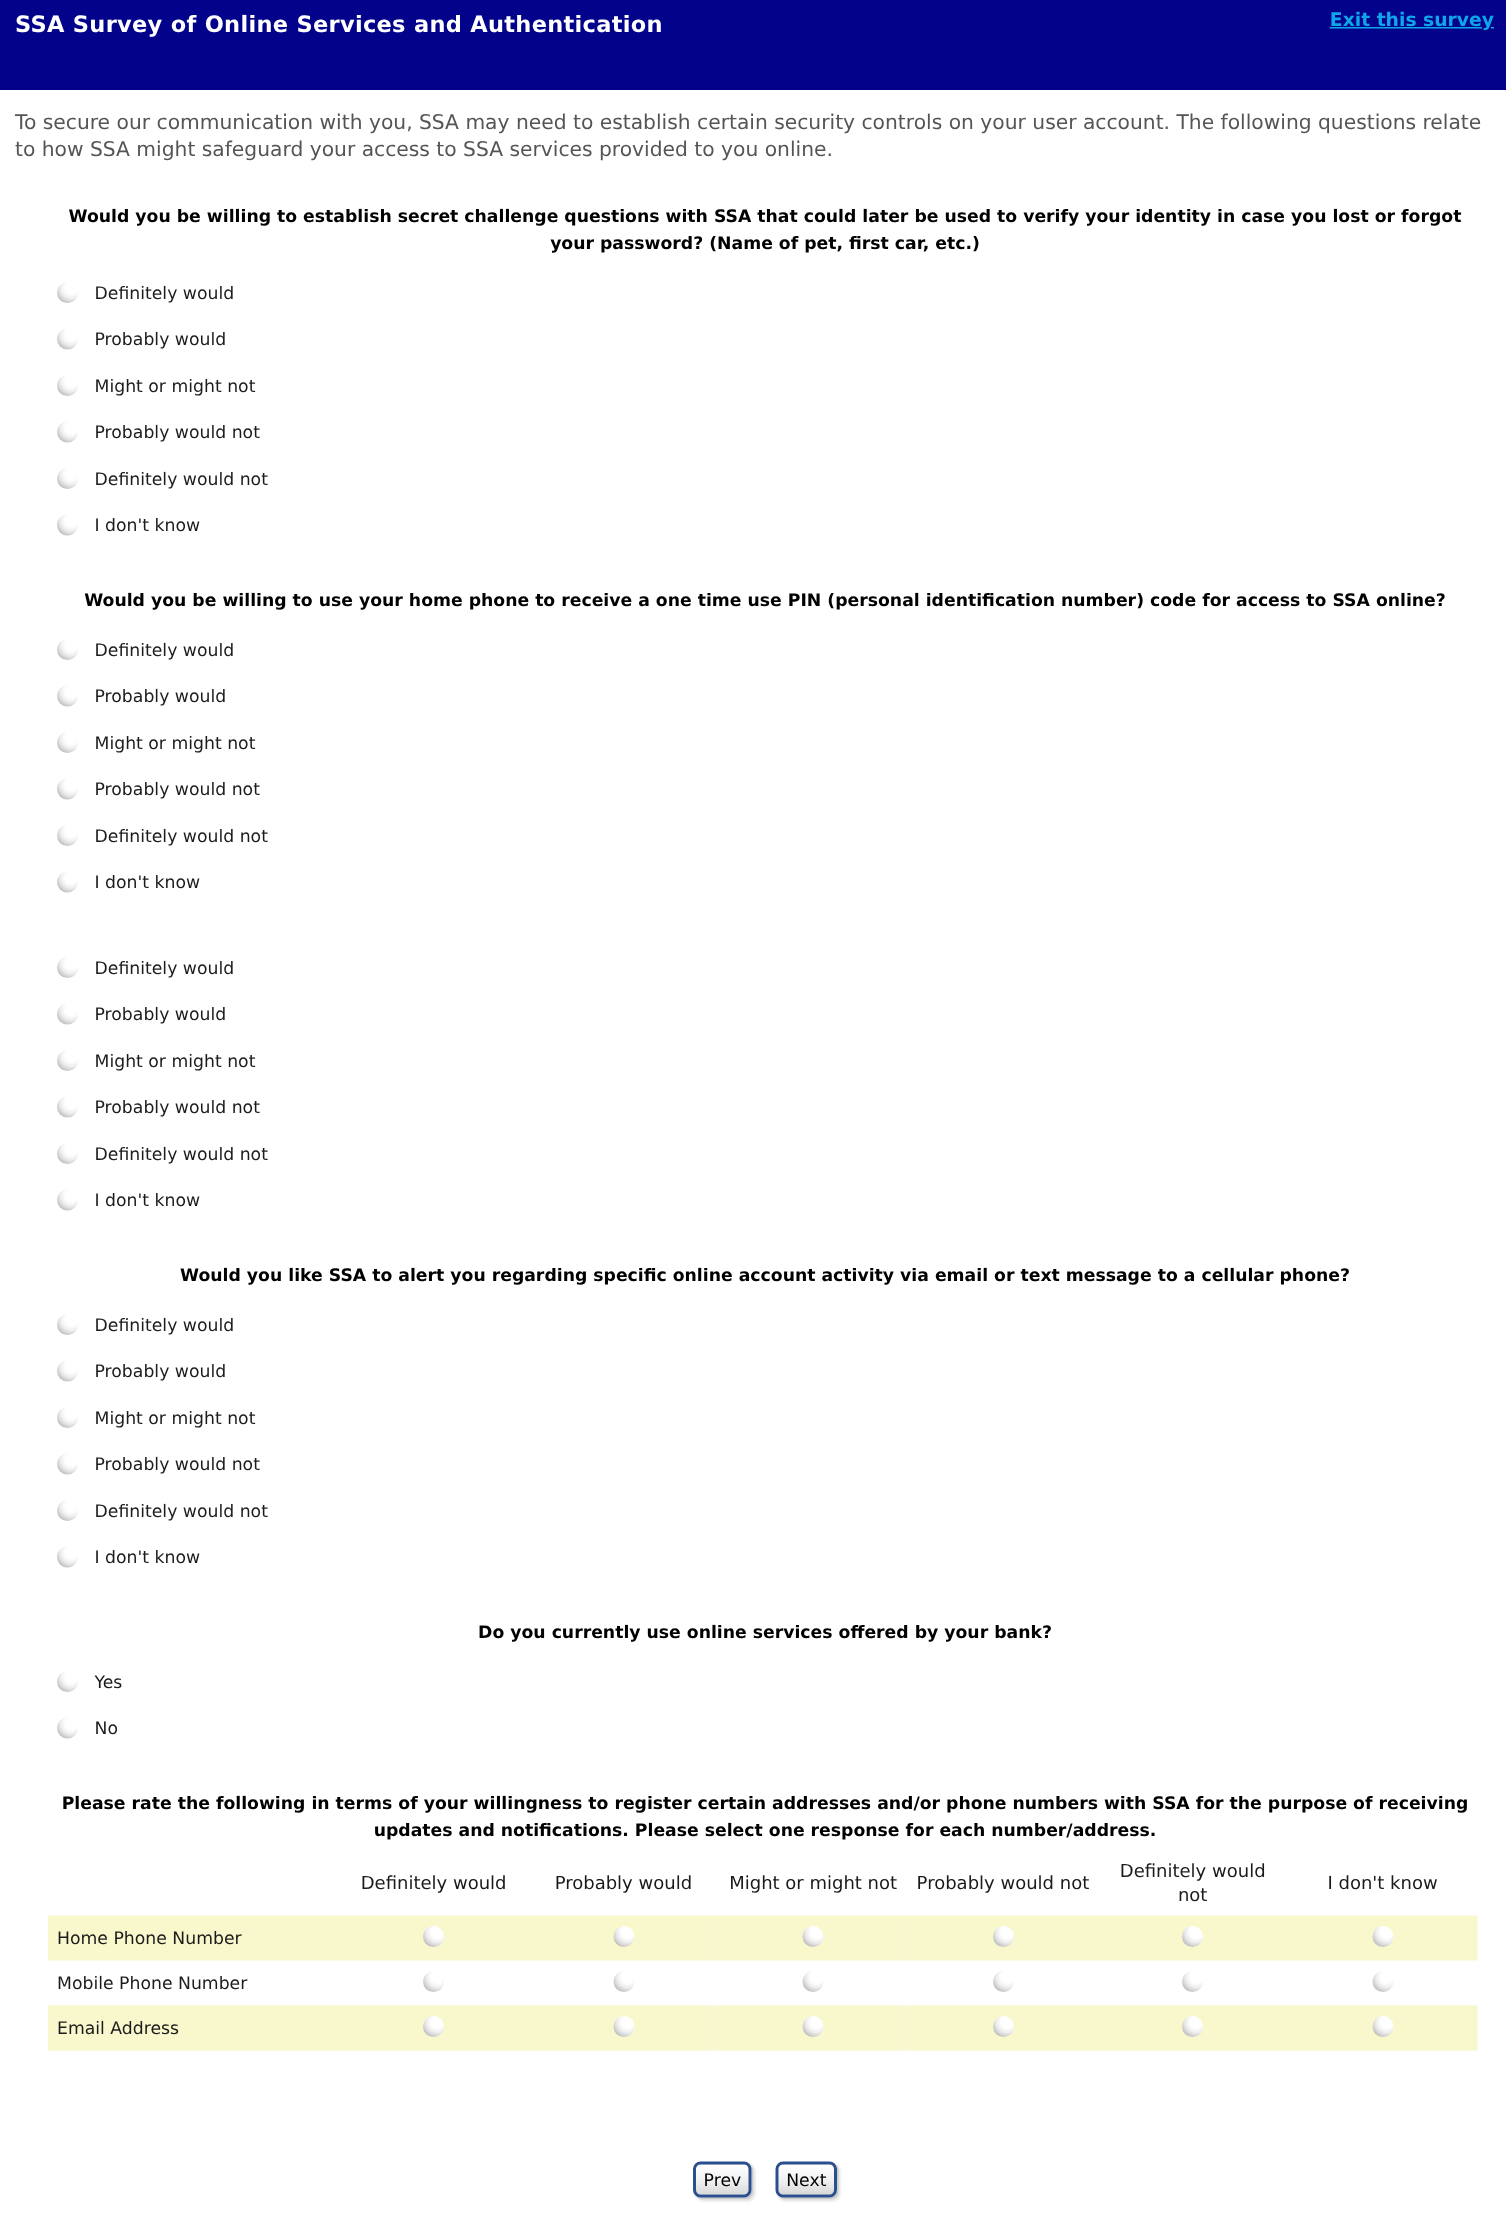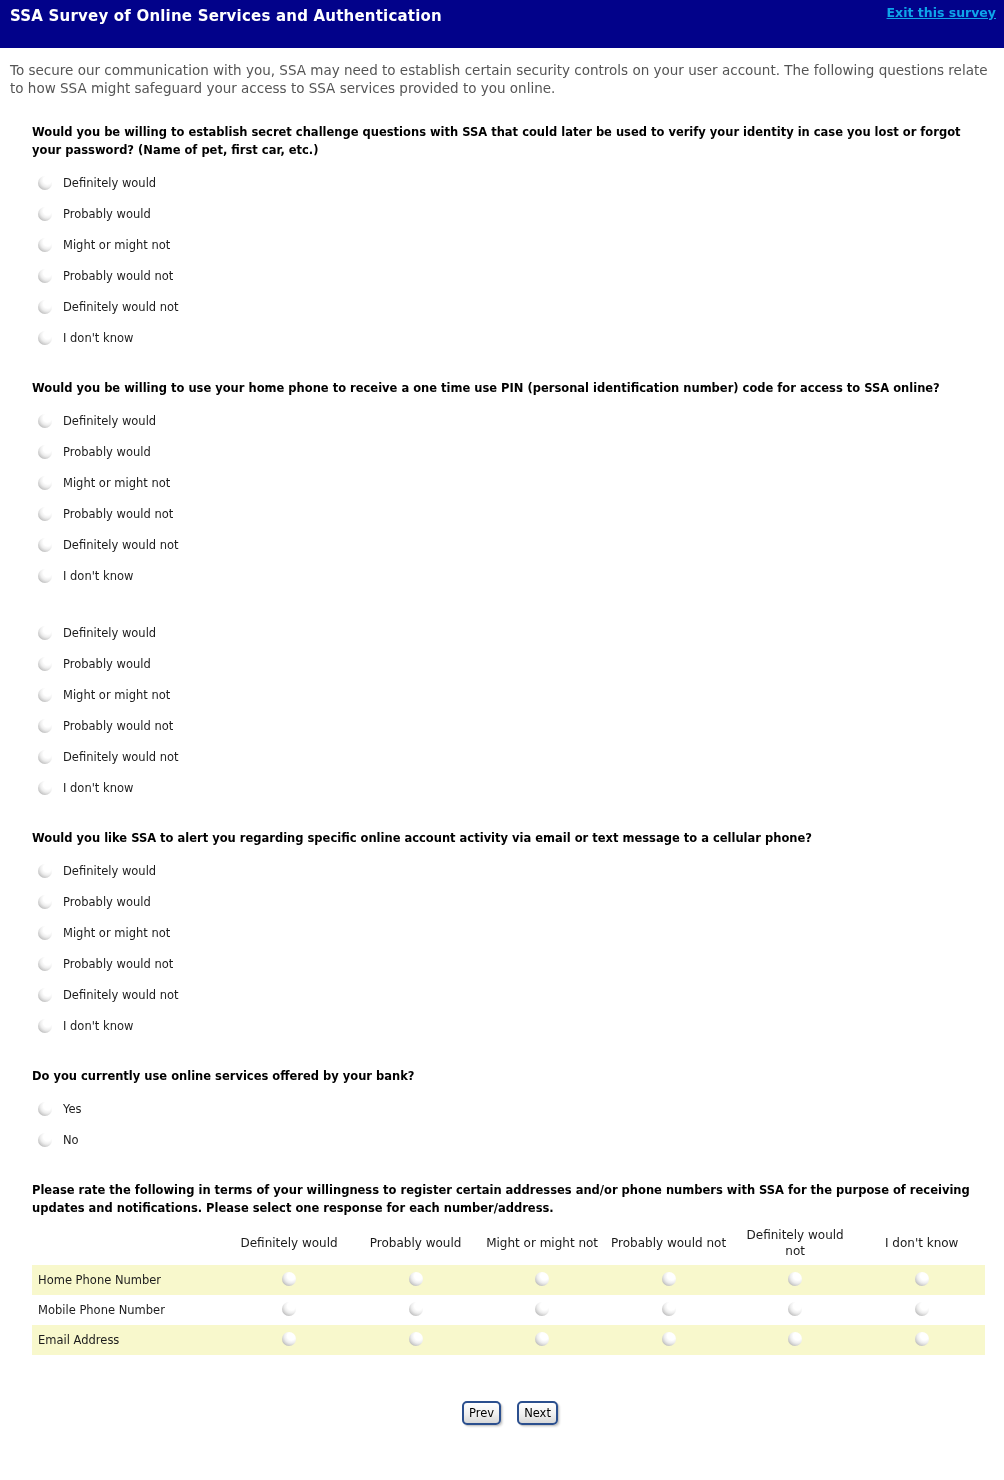--- a/index.html
+++ b/index.html
@@ -8,38 +8,38 @@
     --button_border:#2B4F8E;
     --intro_text:#555555;
   }
   *{box-sizing:border-box;}
   html,body{margin:0;padding:0;}
   body{
     width:1004px;min-height:1480px;background:#ffffff;
     font-family:"DejaVu Sans","Liberation Sans",sans-serif;color:#000;
   }
   
-  .header{background:var(--header_bg);height:48px;position:relative;}
+  .header{background:var(--header_bg);height:60px;position:relative;}
   .header-title{
     position:absolute;left:10px;top:7px;color:#fff;font-weight:bold;font-size:15px;
     letter-spacing:0.2px;
   }
   .exit-link{
     position:absolute;right:8px;top:5px;color:#0ea5e9;font-weight:bold;font-size:12.5px;
     text-decoration:underline;cursor:pointer;
   }
   
   .intro{
     margin:13px 10px 16px 10px;font-size:13.5px;line-height:18px;color:var(--intro_text);
   }
   
   .content{margin:0 16px 0 32px;}
   .question{margin-top:26px;}
   .q-title{
-    margin:0;font-size:11.5px;font-weight:bold;line-height:18px;max-width:958px;color:#000;
+    margin:0;font-size:11.5px;font-weight:bold;line-height:18px;max-width:958px;color:#000;text-align:center;
   }
   .options{margin-top:8px;}
   .opt{display:flex;align-items:center;height:31px;cursor:pointer;}
   .radio{
     width:14px;height:14px;border-radius:50%;flex:0 0 14px;
     background:radial-gradient(circle at 68% 28%,#ffffff 30%,#ededed 52%,#cfcfcf 70%,#939393 96%);
   }
   .opt .radio{margin-left:6px;}
   .opt-label{margin-left:11px;font-size:11.5px;color:#1c1c1c;white-space:nowrap;}
   
@@ -60,20 +60,21 @@
   .matrix-table tbody tr.odd{background:var(--row_yellow);}
   .matrix-table .radio{display:inline-block;}
   
   .nav{display:flex;justify-content:center;gap:16px;margin-top:46px;padding-bottom:36px;}
   .nav-btn{
     font-family:inherit;font-size:11.5px;color:#000;
     background:linear-gradient(180deg,#ffffff 0%,#f0f0f0 55%,#d8d8d8 100%);
     border:2px solid var(--button_border);border-radius:5px;
     padding:3px 5px;min-width:33px;cursor:pointer;
     box-shadow:1px 1px 0 #c9c9c9,2px 2px 2px #dedede;
+    margin-top:28px;
   }
 </style>
 </head>
 <body>
 
 <div class="header">
   <span class="header-title">SSA Survey of Online Services and Authentication</span>
   <a class="exit-link">Exit this survey</a>
 </div>
 

